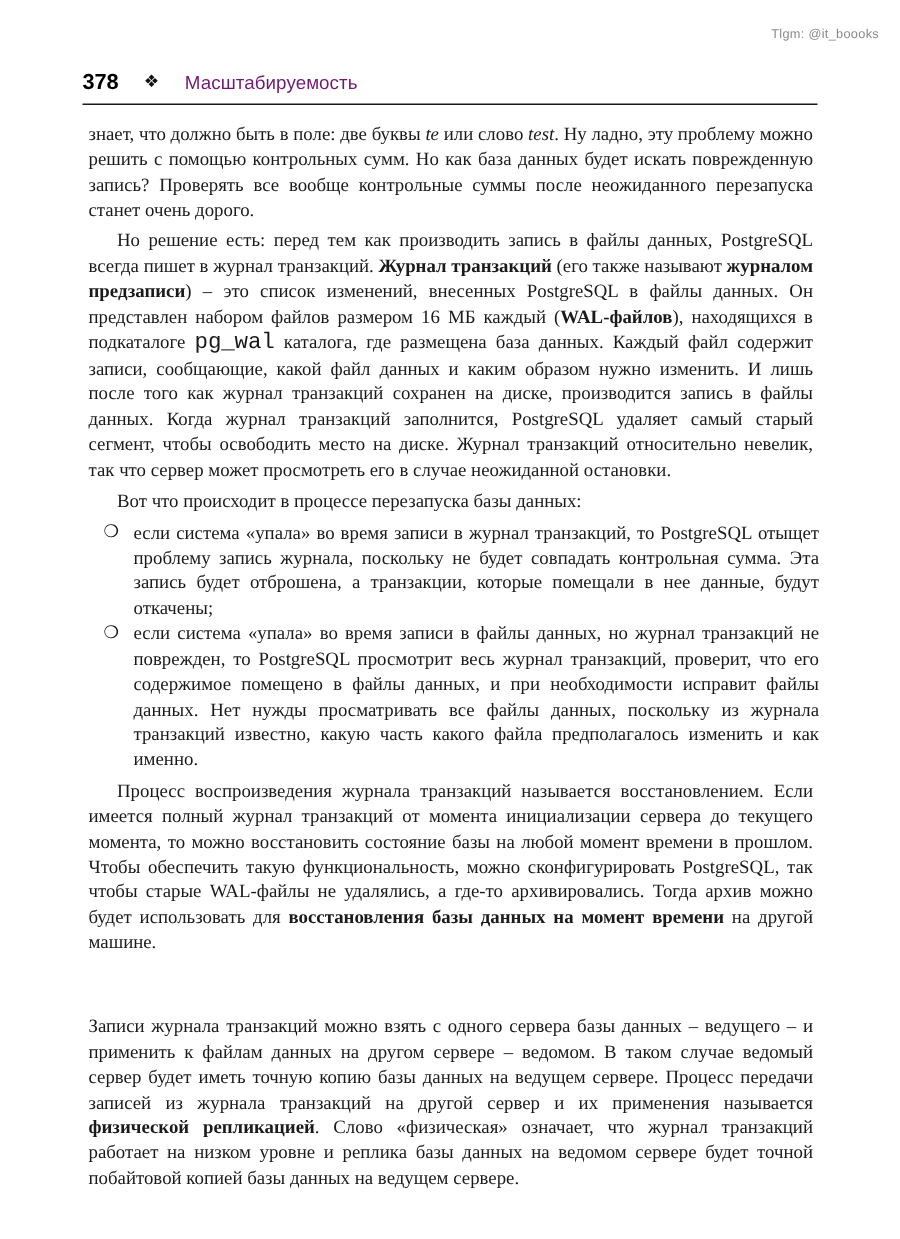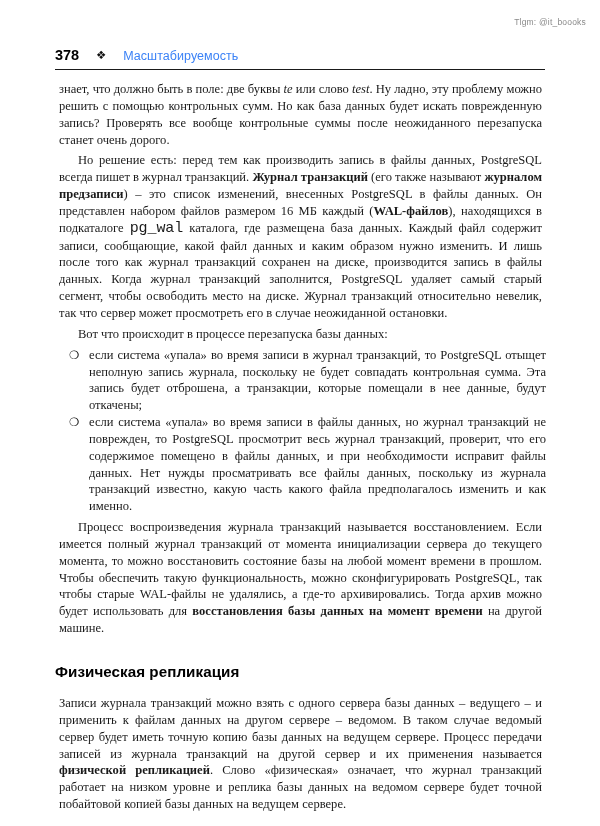--- a/index.html
+++ b/index.html
@@ -59,21 +59,21 @@
     margin-right: 13px;
     font-size: 11.5px;
     line-height: 1;
     color: #111;
     position: relative;
     top: -1px;
   }
   .head-title {
     font-family: "Liberation Sans", "DejaVu Sans", sans-serif;
     font-size: 12.5px;
-    color: #3b82f6;
+    color: #701a75;
     letter-spacing: 0.05px;
   }
   .head-rule {
     position: absolute;
     top: 69px;
     left: 55px;
     width: 490px;
     height: 1.2px;
     background: #1a1a1a;
   }
@@ -160,26 +160,25 @@
 
   <div class="content">
 
     <p class="body-par noindent"><span>знает, что должно быть в поле: две буквы </span><i>te</i><span> или слово </span><i>test</i><span>. Ну ладно, эту проблему можно решить с помощью контрольных сумм. Но как база данных будет искать поврежденную запись? Проверять все вообще контрольные суммы после неожиданного перезапуска станет очень дорого.</span></p>
 
     <p class="body-par indent"><span>Но решение есть: перед тем как производить запись в файлы данных, PostgreSQL всегда пишет в журнал транзакций. </span><b>Журнал транзакций</b><span> (его также называют </span><b>журналом предзаписи</b><span>) – это список изменений, внесенных PostgreSQL в файлы данных. Он представлен набором файлов размером 16 МБ каждый (</span><b>WAL-файлов</b><span>), находящихся в подкаталоге </span><span class="mono">pg_wal</span><span> каталога, где размещена база данных. Каждый файл содержит записи, сообщающие, какой файл данных и каким образом нужно изменить. И лишь после того как журнал транзакций сохранен на диске, производится запись в файлы данных. Когда журнал транзакций заполнится, PostgreSQL удаляет самый старый сегмент, чтобы освободить место на диске. Журнал транзакций относительно невелик, так что сервер может просмотреть его в случае неожиданной остановки.</span></p>
 
     <p class="body-par indent">Вот что происходит в процессе перезапуска базы данных:</p>
 
     <ul class="bullets">
-      <li><span class="bullet-mark">❍</span><span>если система «упала» во время записи в журнал транзакций, то PostgreSQL отыщет неполную запись журнала, поскольку не будет совпадать контрольная сумма. Эта запись будет отброшена, а транзакции, которые помещали в нее данные, будут откачены;</span></li>
+      <li><span class="bullet-mark">❍</span><span>если система «упала» во время записи в журнал транзакций, то PostgreSQL отыщет проблему запись журнала, поскольку не будет совпадать контрольная сумма. Эта запись будет отброшена, а транзакции, которые помещали в нее данные, будут откачены;</span></li>
       <li><span class="bullet-mark">❍</span><span>если система «упала» во время записи в файлы данных, но журнал транзакций не поврежден, то PostgreSQL просмотрит весь журнал транзакций, проверит, что его содержимое помещено в файлы данных, и при необходимости исправит файлы данных. Нет нужды просматривать все файлы данных, поскольку из журнала транзакций известно, какую часть какого файла предполагалось изменить и как именно.</span></li>
     </ul>
 
     <p class="body-par indent"><span>Процесс воспроизведения журнала транзакций называется восстановлением. Если имеется полный журнал транзакций от момента инициализации сервера до текущего момента, то можно восстановить состояние базы на любой момент времени в прошлом. Чтобы обеспечить такую функциональность, можно сконфигурировать PostgreSQL, так чтобы старые WAL-файлы не удалялись, а где-то архивировались. Тогда архив можно будет использовать для </span><b>восстановления базы данных на момент времени</b><span> на другой машине.</span></p>
 
     <div class="sp-before-head"></div>
-    <h2 class="section-head">Физическая репликация</h2>
     <div class="sp-after-head"></div>
 
     <p class="body-par noindent"><span>Записи журнала транзакций можно взять с одного сервера базы данных – ведущего – и применить к файлам данных на другом сервере – ведомом. В таком случае ведомый сервер будет иметь точную копию базы данных на ведущем сервере. Процесс передачи записей из журнала транзакций на другой сервер и их применения называется </span><b>физической репликацией</b><span>. Слово «физическая» означает, что журнал транзакций работает на низком уровне и реплика базы данных на ведомом сервере будет точной побайтовой копией базы данных на ведущем сервере.</span></p>
 
   </div>
 </div>
 
 </body></html>

